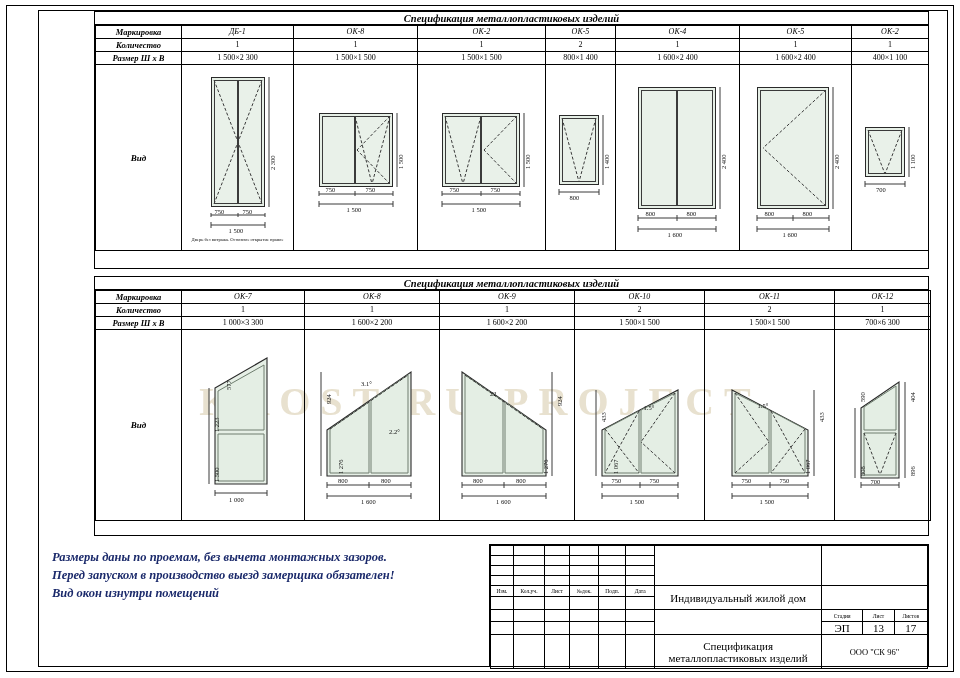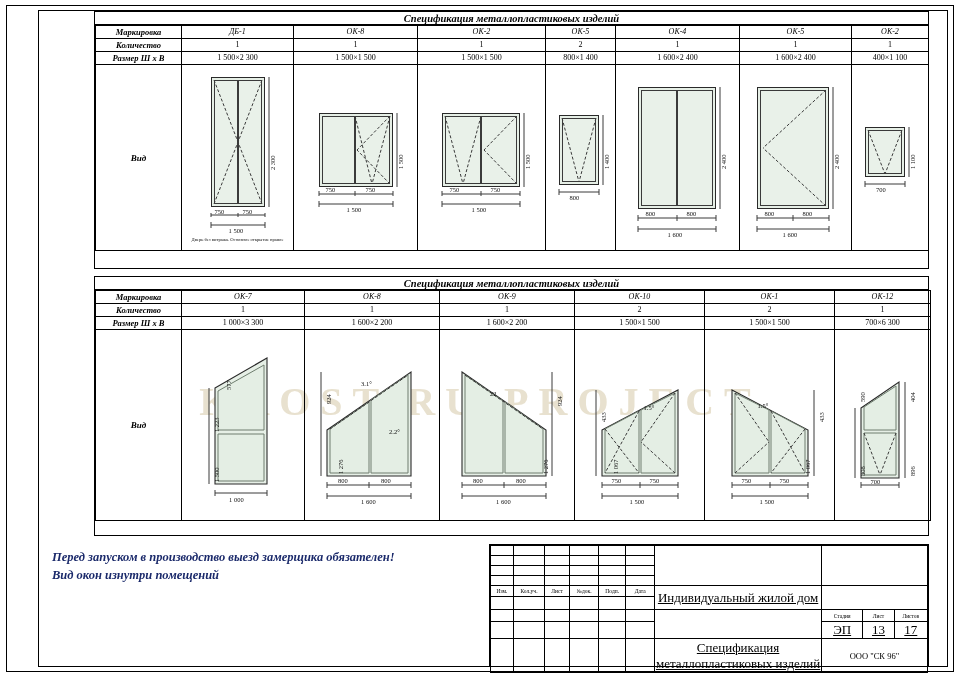--- a/index.html
+++ b/index.html
@@ -140,21 +140,21 @@
   .stamp td {
     border:1px solid #000;
     font-family:"Liberation Serif", serif;
     font-size:6px;
     text-align:center;
     vertical-align:middle;
     padding:0;
   }
   .stamp td.hdr { font-size:5.5px; }
   .stamp td.big { font-size:8.5px; }
-  .stamp td.med { font-size:13px;text-decoration:underline; }
+  .stamp td.med { font-size:11px; }
   .stamp td.blank { }
 </style>
 </head>
 <body>
 
 <div id="sheet">
 
   <div class="frame-outer"></div>
   <div class="frame-inner"></div>
 
@@ -382,21 +382,21 @@
           <col style="width:130px">
           <col style="width:96px">
       </colgroup>
       <tbody>
         <tr>
           <td class="rowhdr">Маркировка</td>
           <td class="mark">ОК-7</td>
           <td class="mark">ОК-8</td>
           <td class="mark">ОК-9</td>
           <td class="mark">ОК-10</td>
-          <td class="mark">ОК-1</td>
+          <td class="mark">ОК-11</td>
           <td class="mark">ОК-12</td>
         </tr>
         <tr>
           <td class="rowhdr">Количество</td>
           <td>1</td>
           <td>1</td>
           <td>1</td>
           <td>2</td>
           <td>2</td>
           <td>1</td>
@@ -558,20 +558,21 @@
               <div class="dim vert" style="left:66px;top:146px;">896</div>
               <div class="dim" style="left:30px;top:146px;">700</div>
             </div>
           </td>
         </tr>
       </tbody>
     </table>
   </div>
 
   <div class="notes">
+    <div>Размеры даны по проемам, без вычета монтажных зазоров.</div>
     <div>Перед запуском в производство выезд замерщика обязателен!</div>
     <div>Вид окон изнутри помещений</div>
   </div>
 
   <div class="stamp">
     <table>
       <colgroup>
         <col style="width:22px">
           <col style="width:30px">
           <col style="width:24px">

